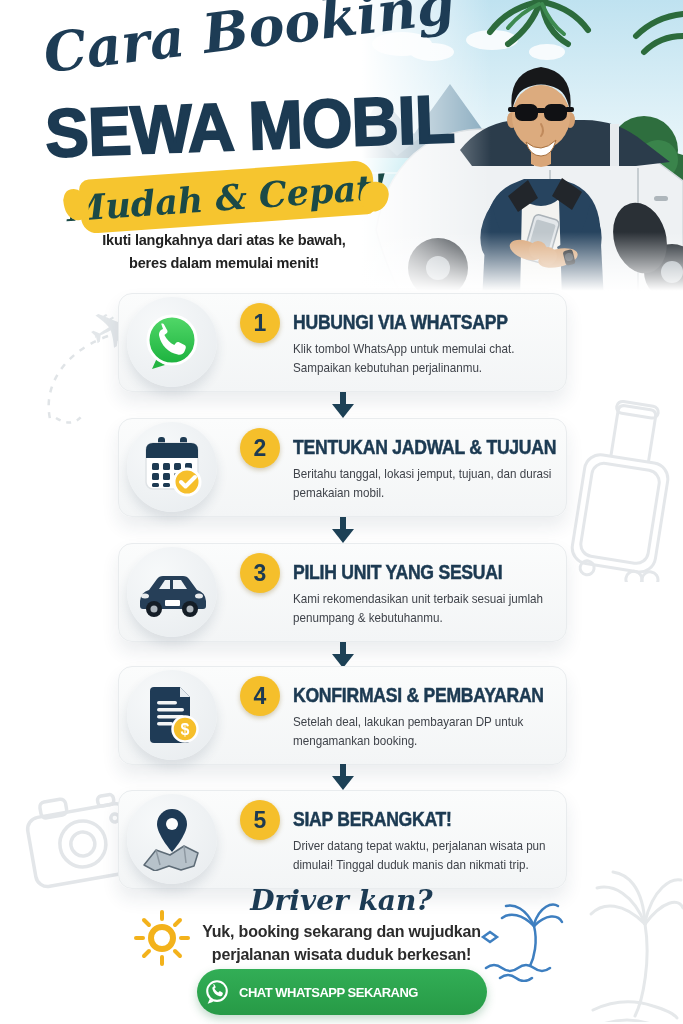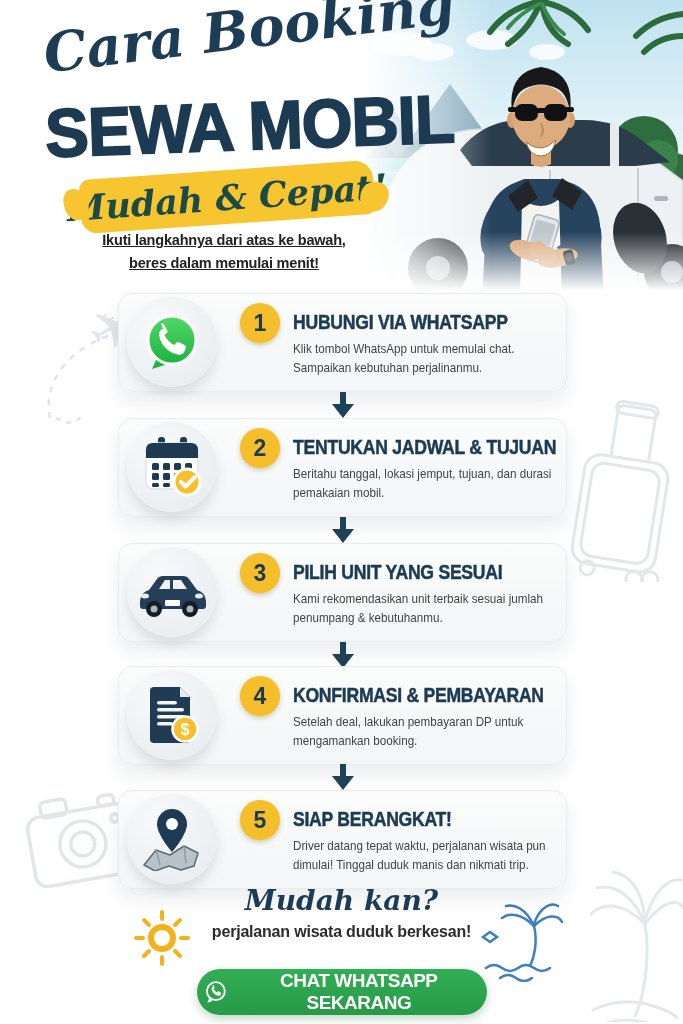--- a/index.html
+++ b/index.html
@@ -27,21 +27,21 @@
   .brush{position:absolute;left:80px;top:170px;z-index:5;width:294px;height:54px;
     background:#f6c52f;border-radius:10px 18px 8px 16px;transform:rotate(-4deg);
     display:flex;align-items:center;justify-content:center;}
   .brush::before{content:"";position:absolute;left:-16px;top:8px;width:24px;height:32px;
     background:#f6c52f;border-radius:45% 60% 50% 55%;transform:rotate(-10deg);}
   .brush::after{content:"";position:absolute;right:-14px;bottom:2px;width:28px;height:30px;
     background:#f6c52f;border-radius:55% 45% 60% 50%;transform:rotate(12deg);}
   .brush-text{font-family:"DejaVu Serif",serif;font-style:italic;font-weight:bold;
     font-size:35px;color:#1b4a47;white-space:nowrap;}
   .subtitle{position:absolute;left:28px;top:229px;z-index:5;width:392px;text-align:center;
-    font-size:14.5px;font-weight:bold;letter-spacing:-.2px;color:#222;line-height:23px;text-decoration:underline;}
+    font-size:14.5px;font-weight:bold;letter-spacing:-.2px;color:#222;line-height:23px;}
 
   
   .card{position:absolute;left:118px;width:447px;height:97px;z-index:4;
     background:linear-gradient(180deg,#fbfcfc,#f3f5f6);
     border:1px solid #e9ecee;border-radius:14px;
     box-shadow:0 10px 18px rgba(35,56,80,.09);}
   .plate{position:absolute;left:8px;top:3px;width:90px;height:90px;border-radius:50%;
     background:radial-gradient(circle at 35% 30%,#f7f9fa,#e7ebee);
     box-shadow:0 7px 12px rgba(35,56,80,.12);
     display:flex;align-items:center;justify-content:center;}
@@ -59,22 +59,22 @@
 
   
   .footer-script{position:absolute;left:0;top:884px;width:683px;text-align:center;
     font-family:"DejaVu Serif",serif;font-style:italic;font-weight:bold;
     font-size:28px;color:#1d3c55;}
   .footer-lines{position:absolute;left:0;top:920px;width:683px;text-align:center;
     font-size:16px;font-weight:bold;letter-spacing:-.2px;color:#2c2c2c;line-height:23px;}
   .cta{position:absolute;left:197px;top:969px;width:290px;height:46px;z-index:6;
     border:none;border-radius:23px;
     background:linear-gradient(180deg,#32ae56,#279a46);
-    color:#fff;font-family:"Liberation Sans",sans-serif;font-size:19px;font-weight:bold;
-    letter-spacing:-.5px;display:flex;align-items:center;justify-content:flex-end;gap:8px;
+    color:#fff;font-family:"Liberation Sans",sans-serif;font-size:13px;font-weight:bold;
+    letter-spacing:-.5px;display:flex;align-items:center;justify-content:flex-start;gap:8px;
     cursor:pointer;box-shadow:0 4px 10px rgba(30,120,60,.28);}
 </style>
 </head>
 <body>
 
 <div class="poster">
 
   <div class="hero">
     <svg width="341" height="301" viewBox="0 0 341 301">
       <defs>
@@ -403,22 +403,23 @@
       <path d="M56 28 C44 16 32 14 24 20"></path>
         <path d="M56 28 C48 10 36 6 28 8"></path>
       <path d="M56 26 C62 8 74 4 80 8"></path>
         <path d="M56 28 C68 16 80 16 84 24"></path>
       <path d="M8 70 q8 -6 16 0 q8 6 16 0 q8 -6 16 0 q8 6 16 0"></path>
       <path d="M22 80 q8 -6 16 0 q8 6 16 0"></path>
       <path d="M12 34 l7 5 -7 5 -7 -5 Z"></path>
     </g>
   </svg>
 
-  <div class="footer-script">Mudah kan?</div>
+  <div class="footer-script">Driver kan?</div>
   <div class="footer-lines">
+    <div>Yuk, booking sekarang dan wujudkan</div>
     <div>perjalanan wisata duduk berkesan!</div>
   </div>
 
   <button class="cta">
     <svg width="28" height="28" viewBox="0 0 30 30">
       <circle cx="15" cy="14" r="10.5" stroke="#ffffff" stroke-width="2.2" fill="none"></circle>
       <path d="M7.5 22 l-2.5 5.5 6 -2 Z" fill="#ffffff"></path>
       <g transform="translate(7.5,6.2) scale(0.42)">
         <path d="M10 6 c-3 1 -4.5 4 -3.8 7 2 9.5 9 16.5 18.6 18.6 3 .7 6 -.8 7 -3.8 l.9 -2.6
                  c.4 -1.2 -.1 -2.5 -1.2 -3.1 l-5.4 -2.9 c-1 -.6 -2.3 -.3 -3 .6 l-1.8 2.2

